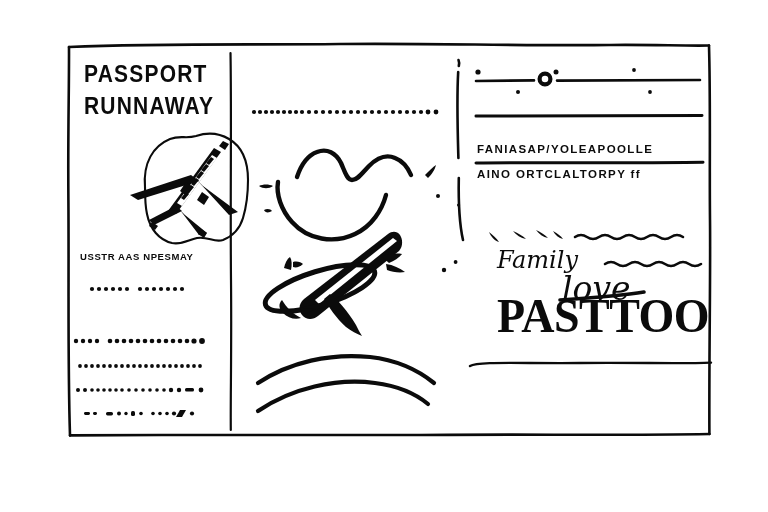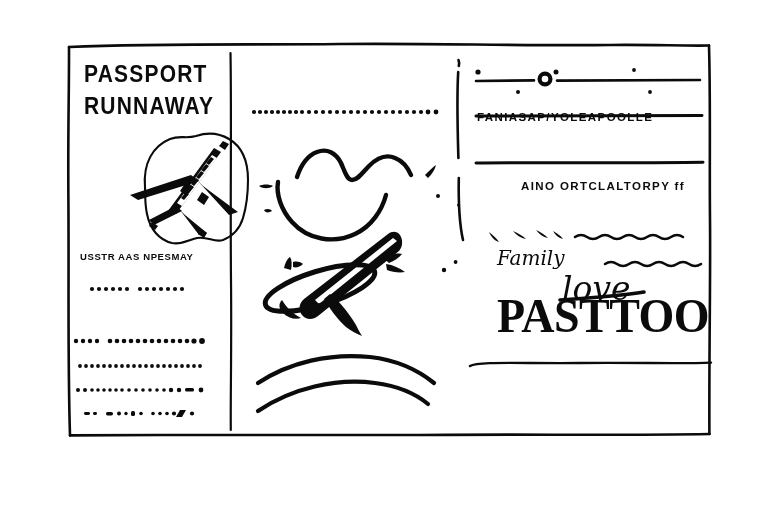--- a/index.html
+++ b/index.html
@@ -53,34 +53,34 @@
   }
   #caption-stamp { left: 80px; top: 252px; }
 
   
   .row-text {
     font-family: "Liberation Sans", sans-serif;
     font-weight: 700;
     font-size: 11.5px;
     letter-spacing: 1.4px;
   }
-  #field-row-1 { left: 477px; top: 112px; text-align: right; }
-  #field-row-2 { left: 477px; top: 181px; margin-left: 44px; }
+  #field-row-1 { left: 477px; top: 144px; text-align: right; }
+  #field-row-2 { left: 477px; top: 169px; }
 
   
   .script {
     font-family: "DejaVu Serif", serif;
     font-style: italic;
     font-weight: 400;
     color: #0b0b0b;
   }
   #script-family {
     left: 497px;
     top: 248px;
-    font-size: 20px;
+    font-size: 24px;
     transform: rotate(-3deg) skewX(-8px);
     transform-origin: left center;
   }
   #script-love {
     left: 562px;
     top: 272px;
     font-size: 33px;
     font-weight: 400;
     transform: rotate(-6deg) skewX(-10px);
     transform-origin: left center;

